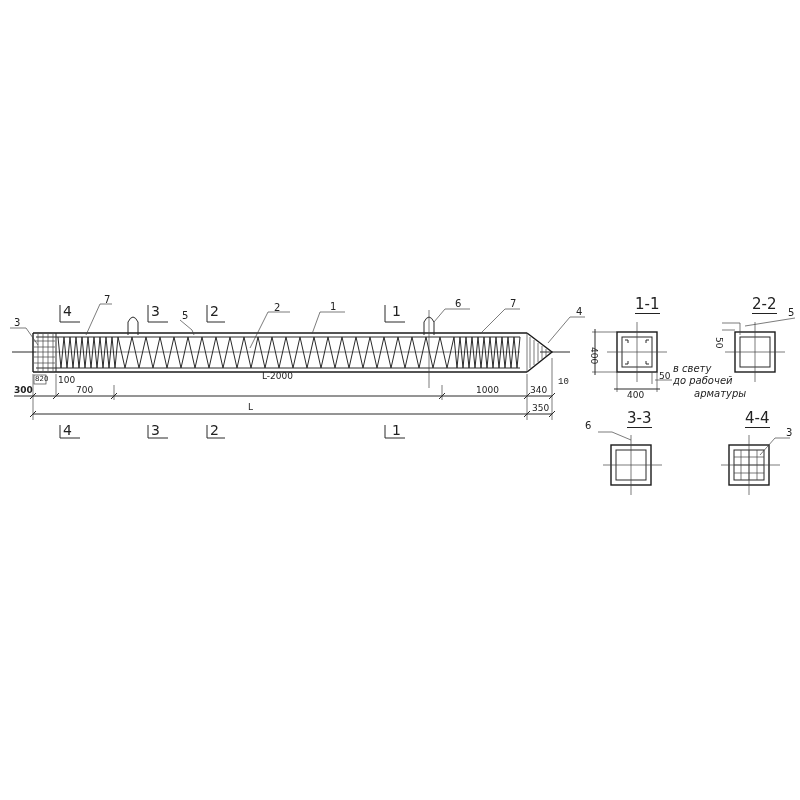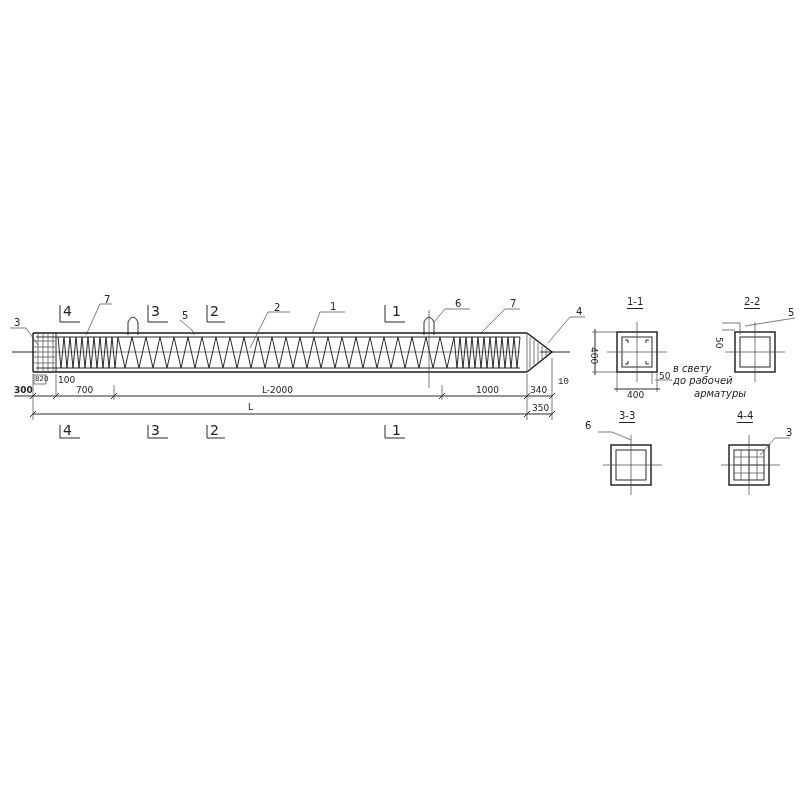--- a/index.html
+++ b/index.html
@@ -5,21 +5,21 @@
   html, body { margin: 0; padding: 0; background: #ffffff; }
   body { width: 800px; height: 800px; position: relative; overflow: hidden; font-family: "DejaVu Sans", sans-serif; }
   svg { position: absolute; left: 0; top: 0; }
   .ln { stroke: #2a2a2a; fill: none; stroke-width: 1; }
   .thin { stroke: #444; fill: none; stroke-width: 0.7; }
   .thick { stroke: #1a1a1a; fill: none; stroke-width: 1.4; }
   .lbl { position: absolute; color: #222; white-space: nowrap; line-height: 1; font-family: "DejaVu Sans", sans-serif; }
   .sm { font-size: 9px; }
   .md { font-size: 10px; }
   .lg { font-size: 14px; }
-  .xl { font-size: 10px; }
+  .xl { font-size: 15px; margin-left: 8px; }
   .ul { border-bottom: 1.5px solid #222; padding-bottom: 1px; }
   .tiny { font-size: 10px; font-style: italic; }
 </style>
 </head>
 <body>
 
 <svg width="800" height="800" viewBox="0 0 800 800">
 
   <g>
 
@@ -217,21 +217,21 @@
 
 <span class="lbl lg" style="left:63px;top:423px;">4</span>
 <span class="lbl lg" style="left:151px;top:423px;">3</span>
 <span class="lbl lg" style="left:210px;top:423px;">2</span>
 <span class="lbl lg" style="left:392px;top:423px;">1</span>
 
 <span class="lbl sm" style="left:14px;top:386px;font-weight:bold;">300</span>
 <span class="lbl" style="left:35px;top:376px;font-size:7px;">820</span>
 <span class="lbl sm" style="left:58px;top:376px;">100</span>
 <span class="lbl sm" style="left:76px;top:386px;">700</span>
-<span class="lbl sm" style="left:262px;top:386px;">L-2000</span>
+<span class="lbl sm" style="left:262px;top:372px;">L-2000</span>
 <span class="lbl sm" style="left:476px;top:386px;">1000</span>
 <span class="lbl sm" style="left:530px;top:386px;">340</span>
 <span class="lbl sm" style="left:558px;top:378px;font-family:Liberation Mono, monospace;">10</span>
 <span class="lbl sm" style="left:248px;top:403px;">L</span>
 <span class="lbl sm" style="left:532px;top:404px;">350</span>
 
 <span class="lbl xl ul" style="left:627px;top:297px;">1-1</span>
 <span class="lbl sm" style="left:577px;top:347px;transform:rotate(90deg);transform-origin:left top;left:598px;">400</span>
 <span class="lbl sm" style="left:627px;top:391px;">400</span>
 <span class="lbl sm" style="left:659px;top:372px;">50</span>

